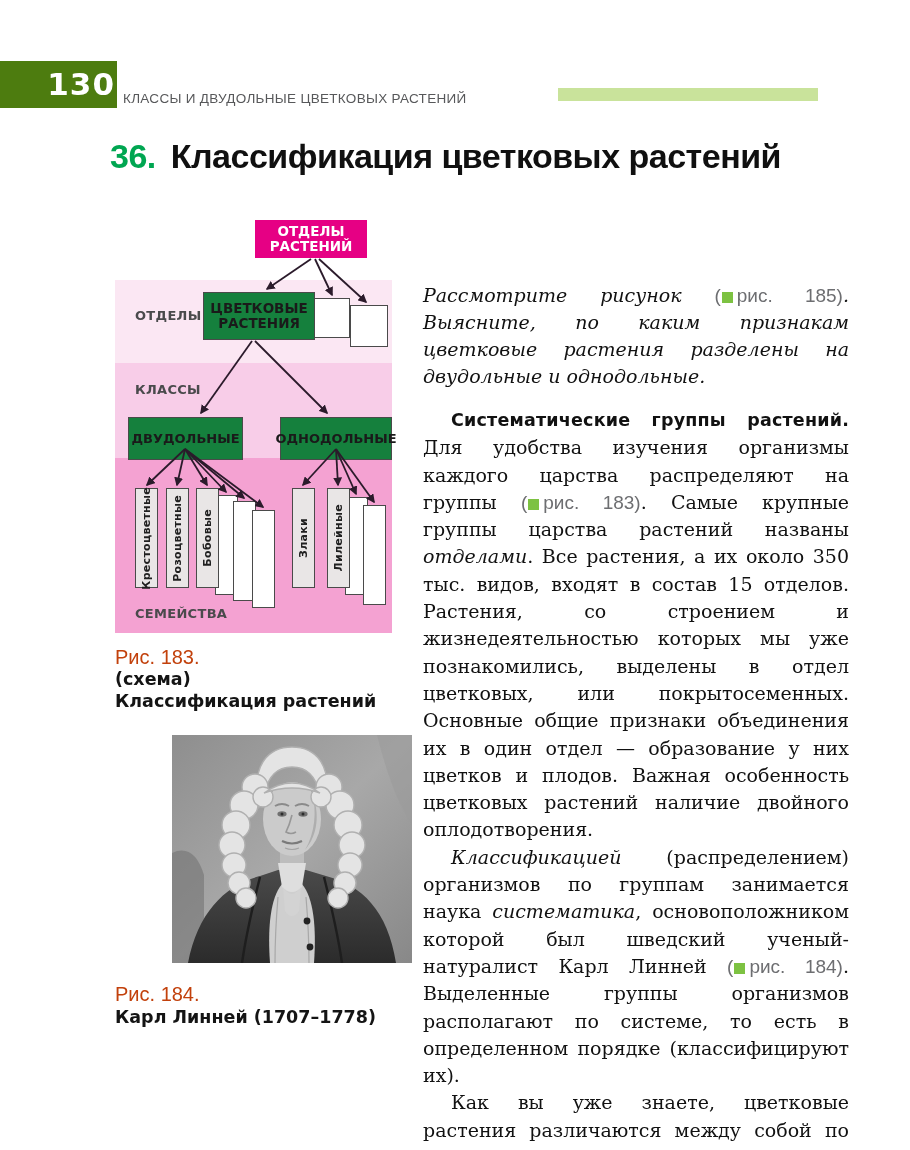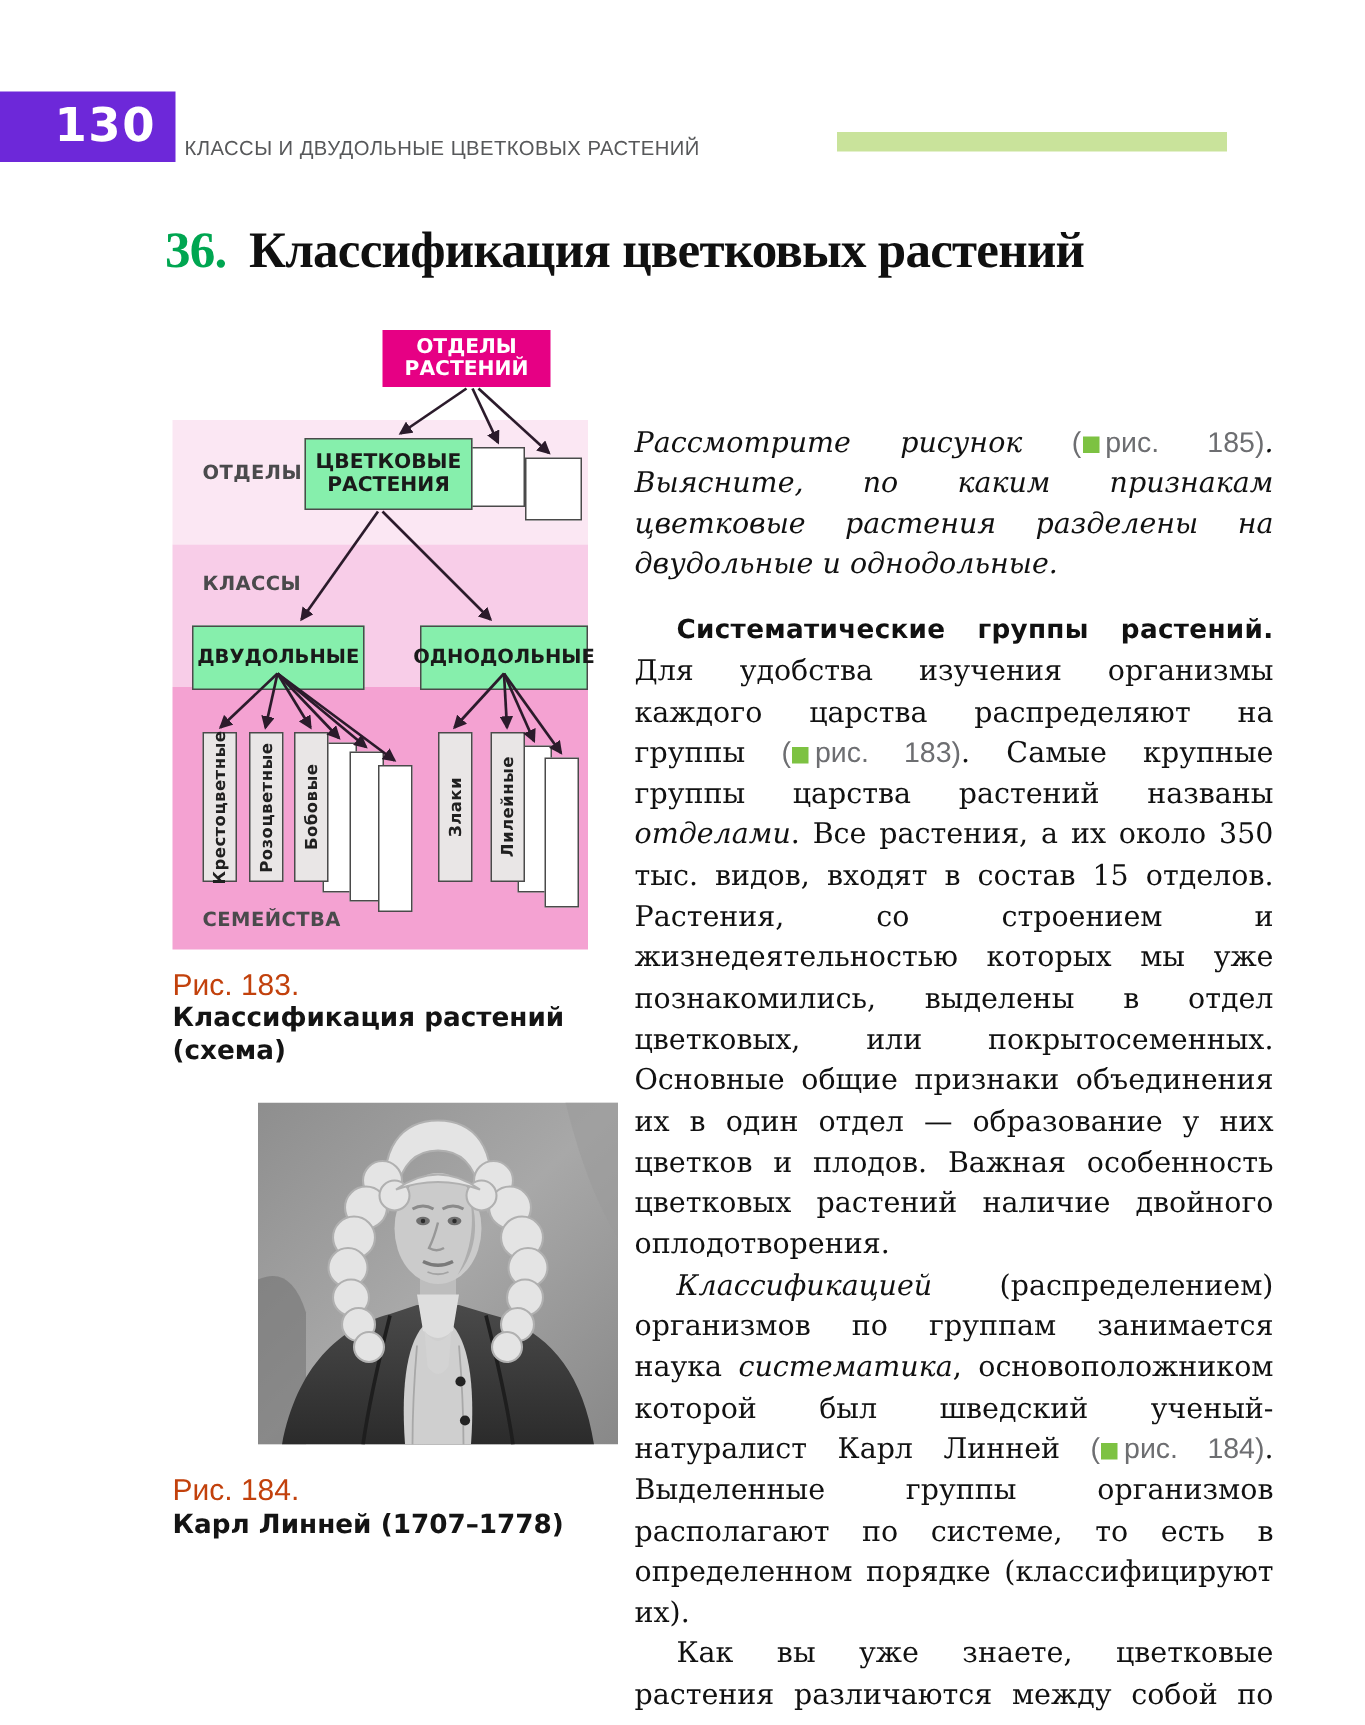--- a/index.html
+++ b/index.html
@@ -4,56 +4,56 @@
 <style>
   html,body { margin:0; padding:0; background:#ffffff; }
   .page {
     position:relative; width:910px; height:1150px; background:#ffffff;
     overflow:hidden; font-family:"Liberation Sans", sans-serif;
   }
 
   
   .pagenum-box {
     position:absolute; left:0; top:61px; width:117px; height:47px;
-    background:#6d28d9; color:#ffffff; text-align:right; box-sizing:border-box;
-    padding-right:13px; font-family:"DejaVu Sans", sans-serif; font-weight:bold;
+    background:#4d7c0f; color:#ffffff; text-align:right; box-sizing:border-box;
+    padding-right:2px; font-family:"DejaVu Sans", sans-serif; font-weight:bold;
     font-size:31px; line-height:46px; letter-spacing:1px;
   }
   .running-head {
     position:absolute; left:123px; top:91px; font-size:13.5px; color:#57585a;
     letter-spacing:0.3px; font-family:"Liberation Sans", sans-serif;
   }
   .head-bar { position:absolute; left:558px; top:88px; width:260px; height:13px; background:#c9e39b; }
 
   
   .chapter-title {
     position:absolute; left:110px; top:137px; white-space:nowrap;
-    font-family:Liberation Serif, serif; font-weight:bold; font-size:34px;
-    color:#101010; letter-spacing:-0.5px;margin-top:12px;
+    font-family:Liberation Sans, sans-serif; font-weight:bold; font-size:34px;
+    color:#101010; letter-spacing:-0.5px;
   }
   .chapter-num { color:#00a651; margin-right:15px; }
 
   
   .diagram { position:absolute; left:115px; top:210px; width:280px; height:425px; }
   .band { position:absolute; left:0; width:277px; }
   .band-otdely    { top:70px;  height:83px;  background:#fbe7f3; }
   .band-klassy    { top:153px; height:95px;  background:#f8cde8; }
   .band-semeystva { top:248px; height:175px; background:#f4a2d2; }
   .level-label {
     position:absolute; font-family:"DejaVu Sans", sans-serif; font-weight:bold;
     font-size:13px; color:#4a4a4c; letter-spacing:0.3px;
   }
   .kingdom-box {
     position:absolute; left:140px; top:10px; width:112px; height:38px;
     background:#e60084; color:#ffffff; display:flex; align-items:center; justify-content:center;
     text-align:center; font-family:"DejaVu Sans", sans-serif; font-weight:bold;
     font-size:13.5px; line-height:15px;
   }
   .node-box {
-    position:absolute; background:#86efac; border:1.6px solid #4a4a4a; box-sizing:border-box;
+    position:absolute; background:#15803d; border:1.6px solid #4a4a4a; box-sizing:border-box;
     display:flex; align-items:center; justify-content:center; text-align:center;
     font-family:"DejaVu Sans", sans-serif; font-weight:bold; color:#1a1a1a;
   }
   .division-box { left:88px; top:82px; width:112px; height:48px; font-size:13.5px; line-height:15px; z-index:3; }
   .empty-top-a { left:198px; top:88px; width:37px; height:40px; background:#ffffff; z-index:2; }
   .empty-top-b { left:235px; top:95px; width:38px; height:42px; background:#ffffff; z-index:1; }
   .class-box { top:207px; height:43px; font-size:13px; z-index:2; }
   .fam-box {
     position:absolute; width:23px; height:100px; background:#e9e6e6;
     border:1.6px solid #4a4a4a; box-sizing:border-box;
@@ -179,22 +179,22 @@
         <line x1="221" y1="239" x2="188" y2="275" marker-end="url(#ah)"></line>
         <line x1="221" y1="239" x2="223" y2="275" marker-end="url(#ah)"></line>
         <line x1="221" y1="239" x2="241" y2="284" marker-end="url(#ah)"></line>
         <line x1="221" y1="239" x2="259" y2="292" marker-end="url(#ah)"></line>
       </g>
     </svg>
   </div>
 
   <div class="cap-label" style="left:115px;top:646px">Рис. 183.</div>
   <div class="cap-bold" style="left:115px;top:668px">
+    <div>(схема)</div>
     <div>Классификация растений</div>
-    <div>(схема)</div>
   </div>
 
   <div class="portrait">
     <svg width="240" height="228" viewBox="0 0 240 228">
       <defs>
         <linearGradient id="bgg" x1="0" y1="0" x2="1" y2="1">
           <stop offset="0" stop-color="#8e8e8e"></stop>
           <stop offset="0.5" stop-color="#a8a8a8"></stop>
           <stop offset="1" stop-color="#888888"></stop>
         </linearGradient>

